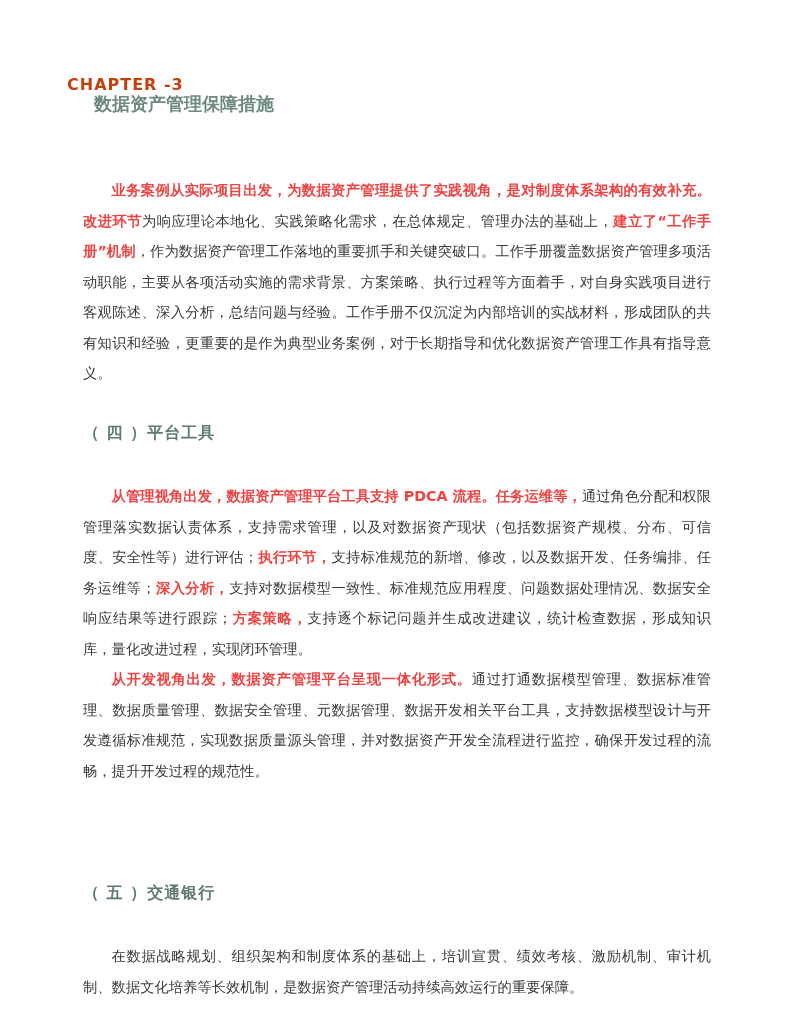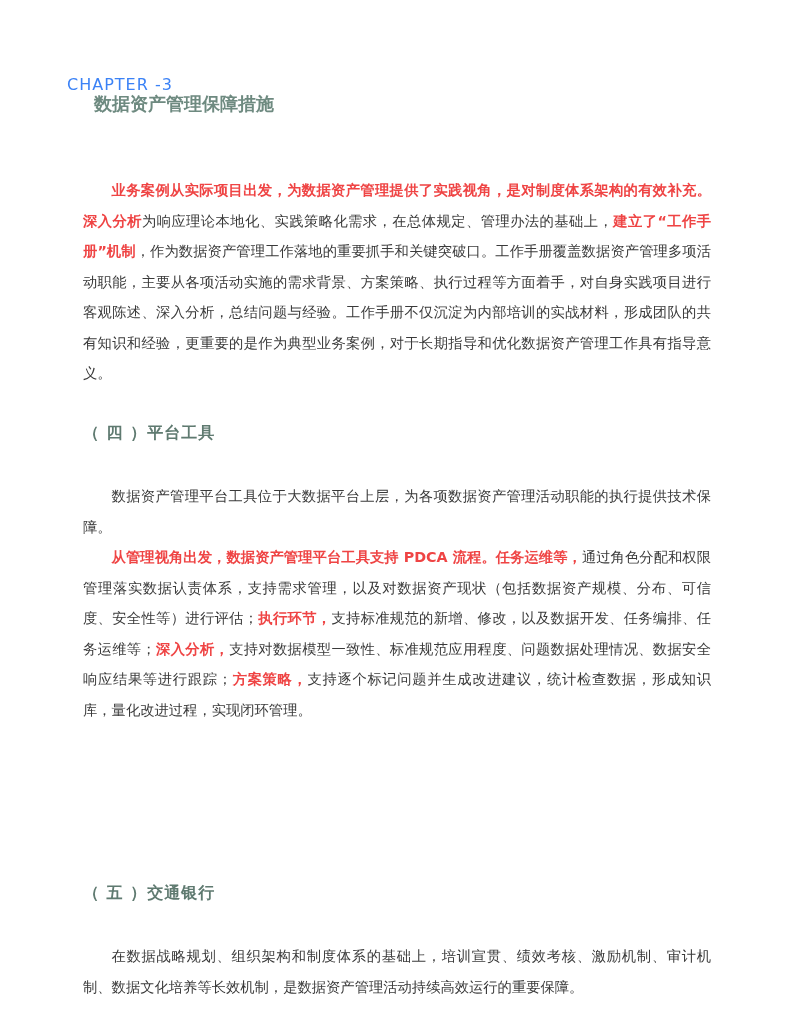--- a/index.html
+++ b/index.html
@@ -1,20 +1,20 @@
 <!DOCTYPE html>
 <html><head>
 <meta charset="utf-8">
 <style>
   html, body { margin: 0; padding: 0; background: #ffffff; }
   body { width: 792px; height: 1026px; position: relative; overflow: hidden;
          font-family: "DejaVu Sans", "Liberation Sans", sans-serif; color: #333333; }
   .chapter { position: absolute; left: 67px; top: 76px; }
-  .chapter-label { font-family: "DejaVu Sans", sans-serif; font-weight: 400; font-size: 16px;
-                   letter-spacing: 1px; color: #3b82f6; line-height: 18px; }
+  .chapter-label { font-family: "DejaVu Sans", sans-serif; font-weight: 700; font-size: 16px;
+                   letter-spacing: 1px; color: #c2410c; line-height: 18px; }
   .chapter-sub { margin-left: 27px; margin-top: 2px; font-size: 18px; font-weight: bold;
                  color: #6e8a80; line-height: 16px; }
   .content { position: absolute; left: 83px; top: 175px; width: 628px; }
   p { margin: 0; font-size: 14.3px; line-height: 30.5px; text-align: justify; color: #3a3a3a; }
   p.indent { text-indent: 2em; }
   b { color: #ef4444; }
   .section-title { font-size: 16px; font-weight: bold; color: #5f7a70; letter-spacing: 1px; }
   #sec4 { position: absolute; left: 83px; top: 423px; }
   #p4 { position: absolute; left: 83px; top: 481px; width: 628px; }
   #sec5 { position: absolute; left: 83px; top: 883px; }
@@ -22,27 +22,27 @@
 </style>
 </head>
 <body>
 
 <div class="chapter">
   <div class="chapter-label">CHAPTER -3</div>
   <div class="chapter-sub">数据资产管理保障措施</div>
 </div>
 
 <div class="content">
-  <p class="indent"><b>业务案例从实际项目出发，为数据资产管理提供了实践视角，是对制度体系架构的有效补充。</b><b>深入分析</b><span>为响应理论本地化、实践策略化需求，在总体规定、管理办法的基础上，</span><b>建立了“工作手册”机制</b><span>，作为数据资产管理工作落地的重要抓手和关键突破口。工作手册覆盖数据资产管理多项活动职能，主要从各项活动实施的需求背景、方案策略、执行过程等方面着手，对自身实践项目进行客观陈述、深入分析，总结问题与经验。工作手册不仅沉淀为内部培训的实战材料，形成团队的共有知识和经验，更重要的是作为典型业务案例，对于长期指导和优化数据资产管理工作具有指导意义。</span></p>
+  <p class="indent"><b>业务案例从实际项目出发，为数据资产管理提供了实践视角，是对制度体系架构的有效补充。</b><b>改进环节</b><span>为响应理论本地化、实践策略化需求，在总体规定、管理办法的基础上，</span><b>建立了“工作手册”机制</b><span>，作为数据资产管理工作落地的重要抓手和关键突破口。工作手册覆盖数据资产管理多项活动职能，主要从各项活动实施的需求背景、方案策略、执行过程等方面着手，对自身实践项目进行客观陈述、深入分析，总结问题与经验。工作手册不仅沉淀为内部培训的实战材料，形成团队的共有知识和经验，更重要的是作为典型业务案例，对于长期指导和优化数据资产管理工作具有指导意义。</span></p>
 </div>
 
 <div id="sec4" class="section-title">（ 四 ）平台工具</div>
 
 <div id="p4">
-  <p class="indent">数据资产管理平台工具位于大数据平台上层，为各项数据资产管理活动职能的执行提供技术保障。</p>
   <p class="indent"><b>从管理视角出发，数据资产管理平台工具支持 PDCA 流程。任务运维等，</b><span>通过角色分配和权限管理落实数据认责体系，支持需求管理，以及对数据资产现状（包括数据资产规模、分布、可信度、安全性等）进行评估；</span><b>执行环节，</b><span>支持标准规范的新增、修改，以及数据开发、任务编排、任务运维等；</span><b>深入分析，</b><span>支持对数据模型一致性、标准规范应用程度、问题数据处理情况、数据安全响应结果等进行跟踪；</span><b>方案策略，</b><span>支持逐个标记问题并生成改进建议，统计检查数据，形成知识库，量化改进过程，实现闭环管理。</span></p>
+  <p class="indent"><b>从开发视角出发，数据资产管理平台呈现一体化形式。</b><span>通过打通数据模型管理、数据标准管理、数据质量管理、数据安全管理、元数据管理、数据开发相关平台工具，支持数据模型设计与开发遵循标准规范，实现数据质量源头管理，并对数据资产开发全流程进行监控，确保开发过程的流畅，提升开发过程的规范性。</span></p>
 </div>
 
 <div id="sec5" class="section-title">（ 五 ）交通银行</div>
 
 <div id="p5">
   <p class="indent">在数据战略规划、组织架构和制度体系的基础上，培训宣贯、绩效考核、激励机制、审计机制、数据文化培养等长效机制，是数据资产管理活动持续高效运行的重要保障。</p>
 </div>
 
 </body></html>

